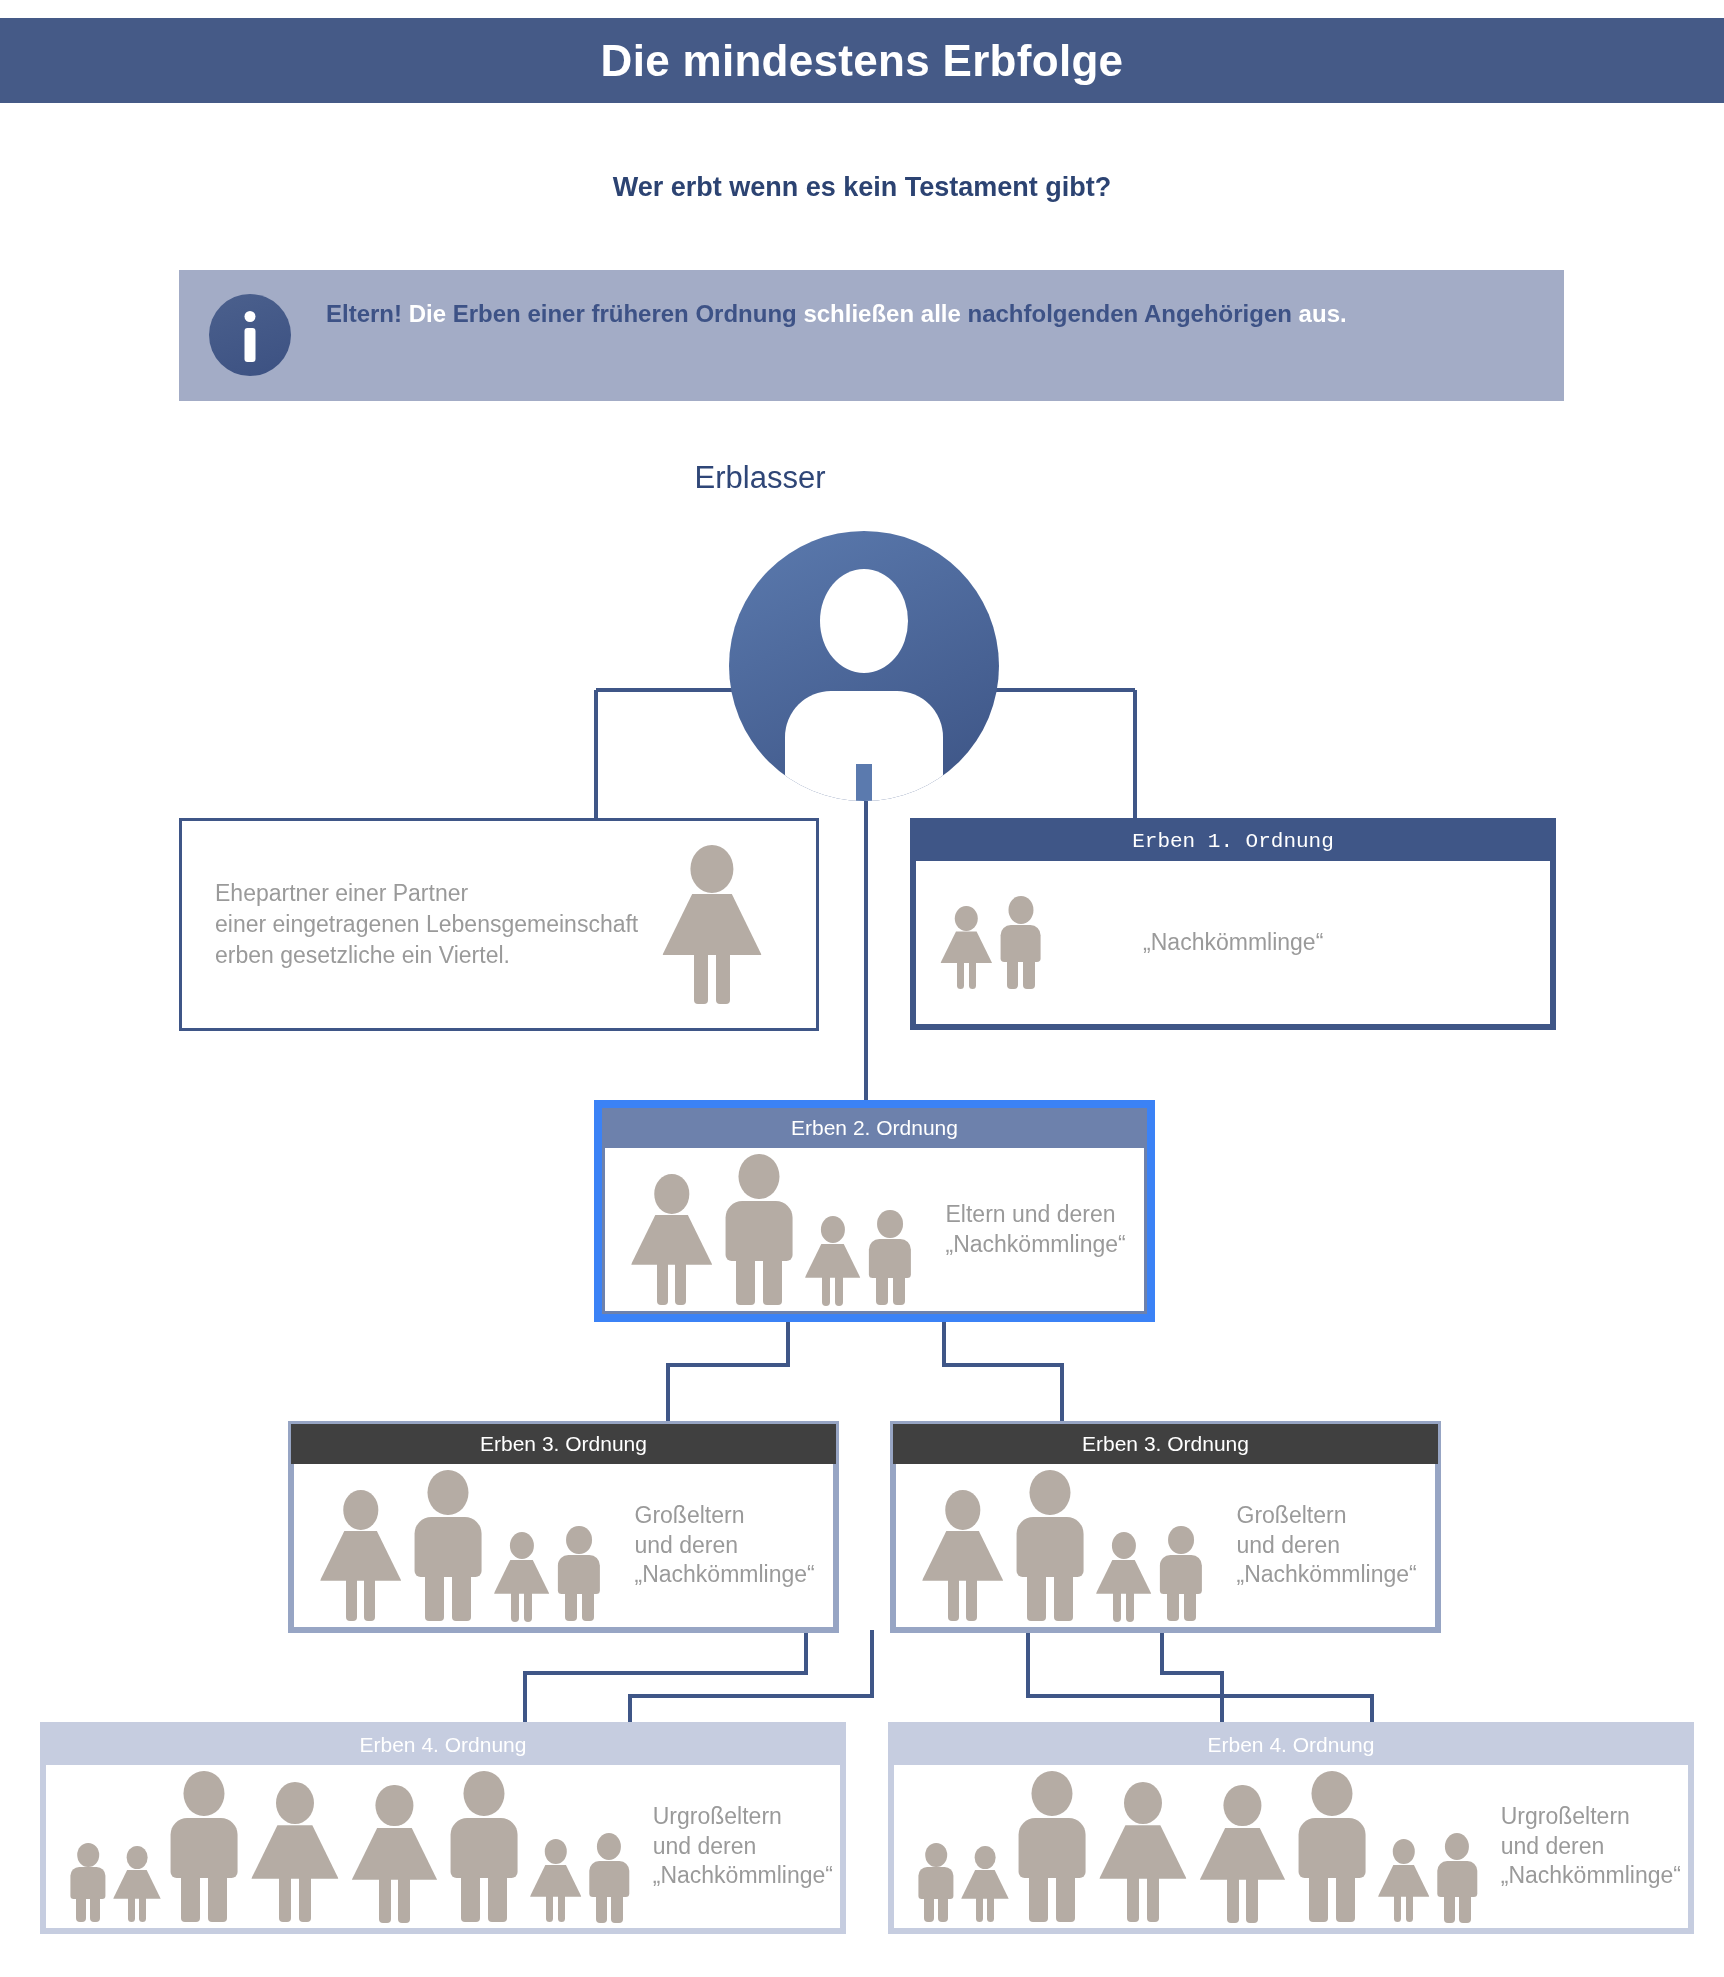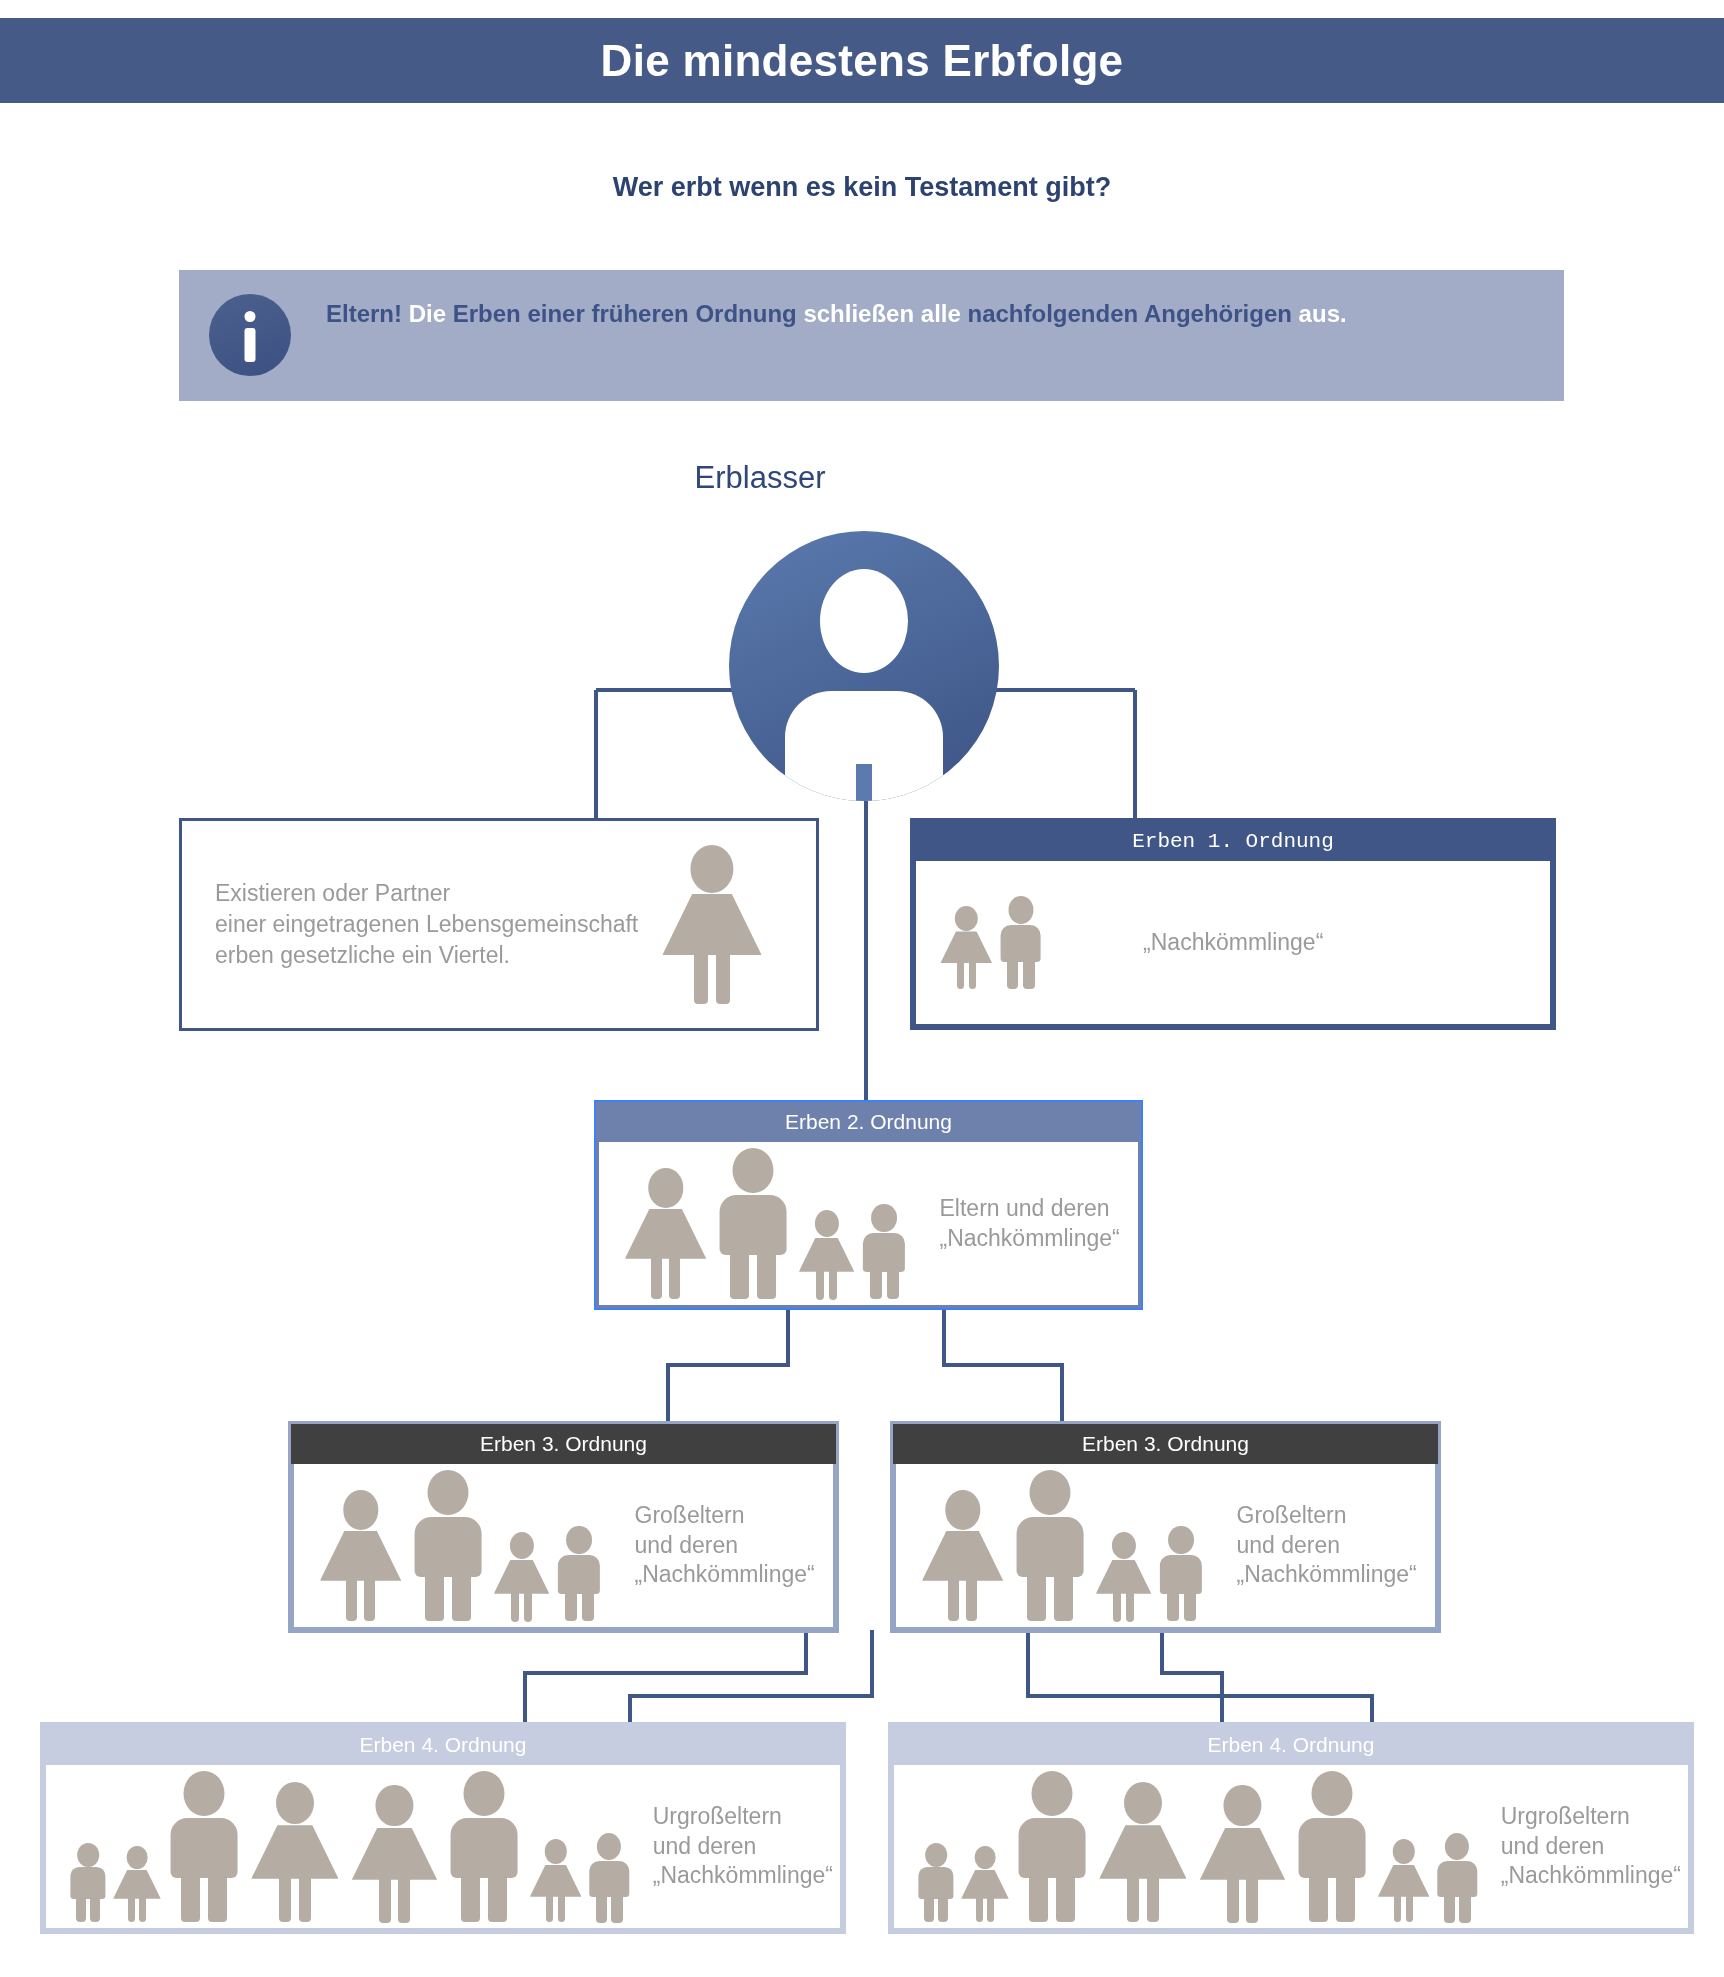--- a/index.html
+++ b/index.html
@@ -92,21 +92,21 @@
   }
   .card .card-label{
     color:#9a9a9a;font-size:23px;line-height:1.28;
   }
 
   
   .tone1{border:3px solid #3f5687;}
   .tone1 .card-head{background:#3f5687;font-family:Liberation Mono, monospace;}
   .tone1 .card-body{border:3px solid #3f5687;border-top:none;}
   
-  .tone2{border:2px solid #3b82f6;}
+  .tone2{border:8px solid #3b82f6;}
   .tone2 .card-head{background:#6d81ac;}
   .tone2 .card-body{border:3px solid #6d81ac;border-top:none;}
   
   .tone3{border:3px solid #97a5c4;}
   .tone3 .card-head{background:#404040;}
   .tone3 .card-body{border:3px solid #97a5c4;border-top:none;}
   
   .tone4{border:3px solid #c6cde0;}
   .tone4 .card-head{background:#c6cde0;text-align:center;}
   .tone4 .card-body{border:3px solid #c6cde0;border-top:none;}
@@ -189,21 +189,21 @@
 
 <div class="erblasser-label">Erblasser</div>
 <div class="avatar">
   <div class="head"></div>
   <div class="body"></div>
   <div class="gap"></div>
 </div>
 
 <div class="spouse-box">
   <div class="spouse-text">
-    <div>Existieren oder Partner</div>
+    <div>Ehepartner einer Partner</div>
     <div>einer eingetragenen Lebensgemeinschaft</div>
     <div>erben gesetzliche ein Viertel.</div>
   </div>
   <div class="spouse-fig figs">
       <div class="fig" style="width: 108.8px; height: 160px; margin-right: 5.6px;">
         <div class="f-head" style="width: 43.2px; height: 48px; top: 0px;"></div>
         <div class="f-torso" style="top: 49.6px; width: 99.2px; height: 60.8px; clip-path: polygon(30% 0%, 70% 0%, 100% 100%, 0% 100%); border-radius: 0px;"></div>
         <div class="f-leg" style="width: 13.6px; height: 51.2px; top: 108.8px; left: 36.4px;"></div>
         <div class="f-leg" style="width: 13.6px; height: 51.2px; top: 108.8px; left: 58.8px;"></div>
       </div>

